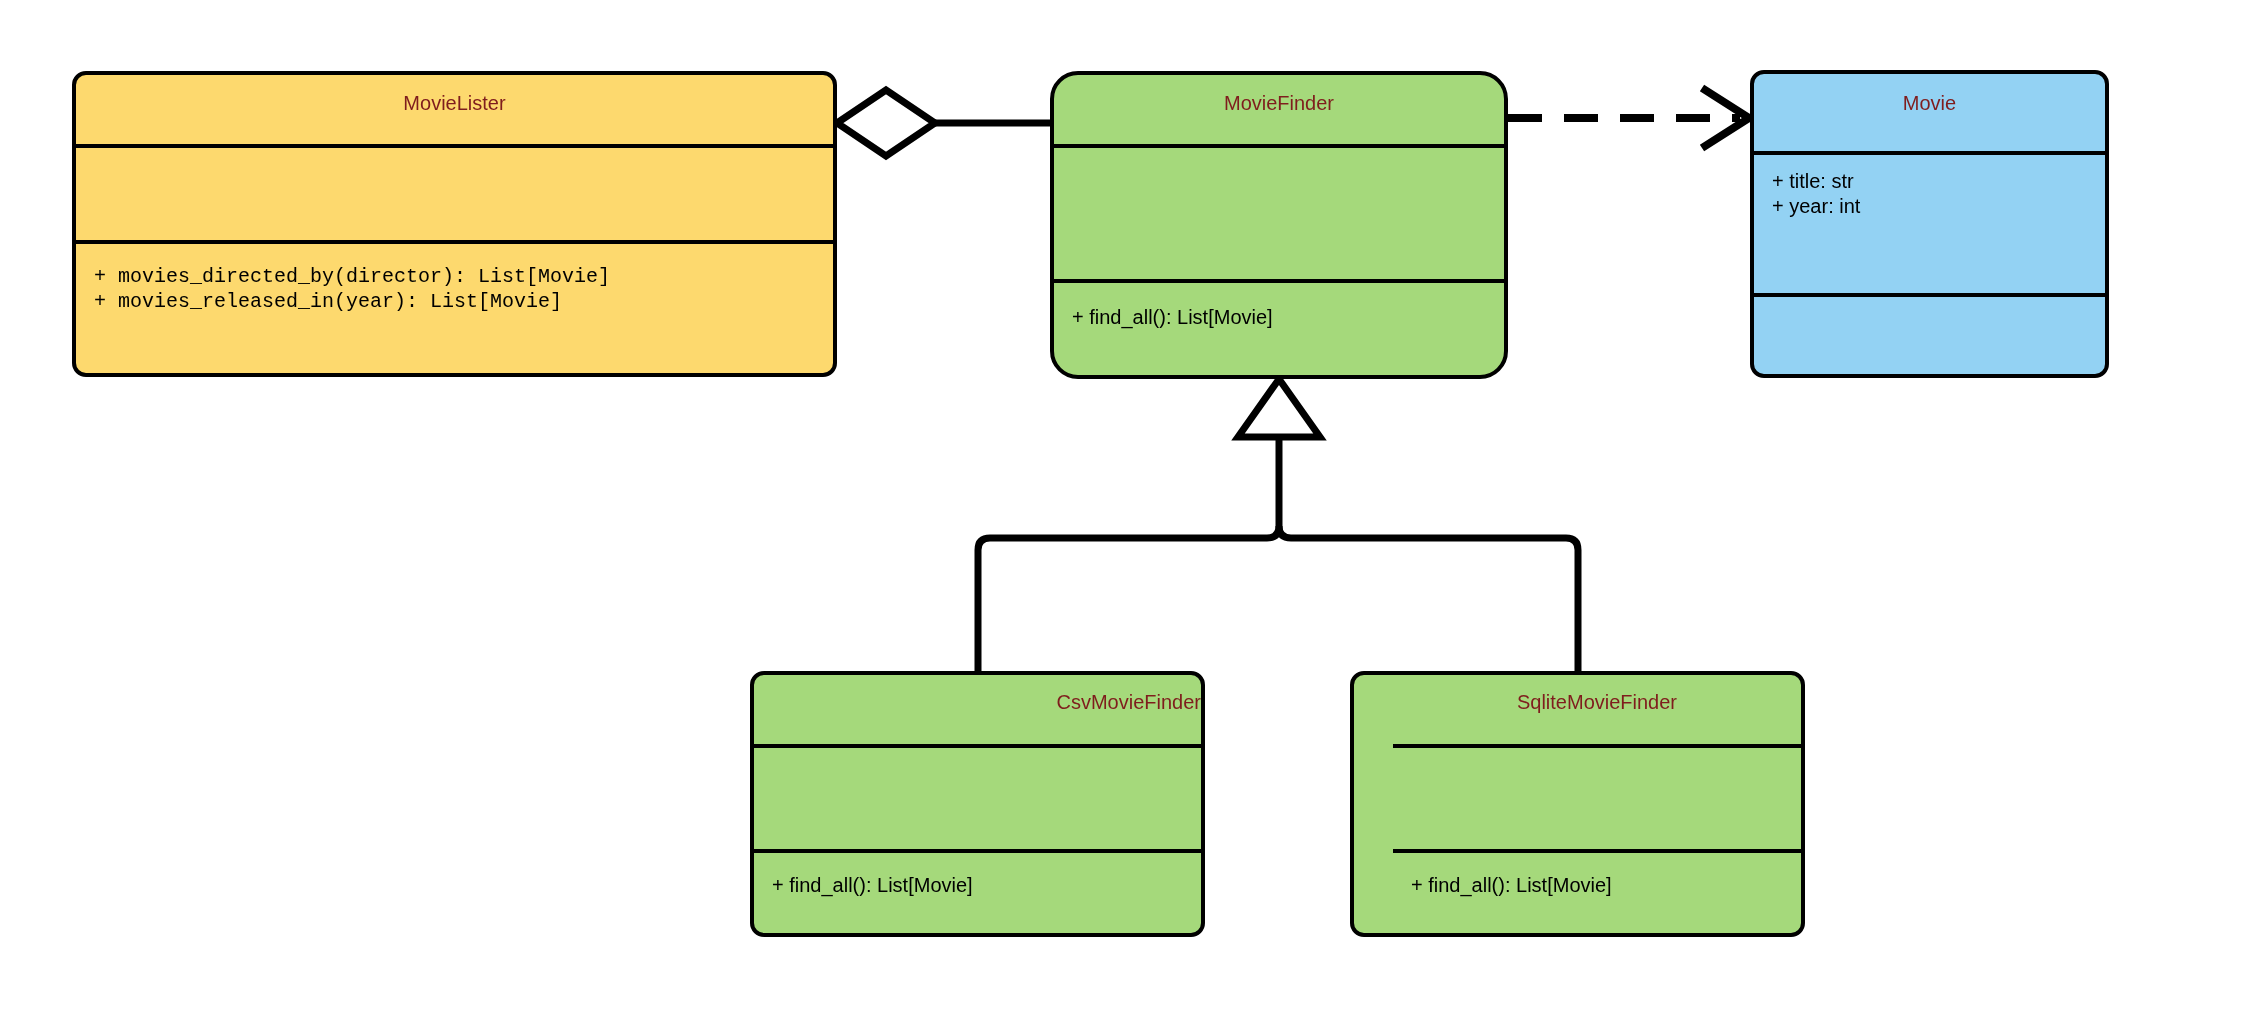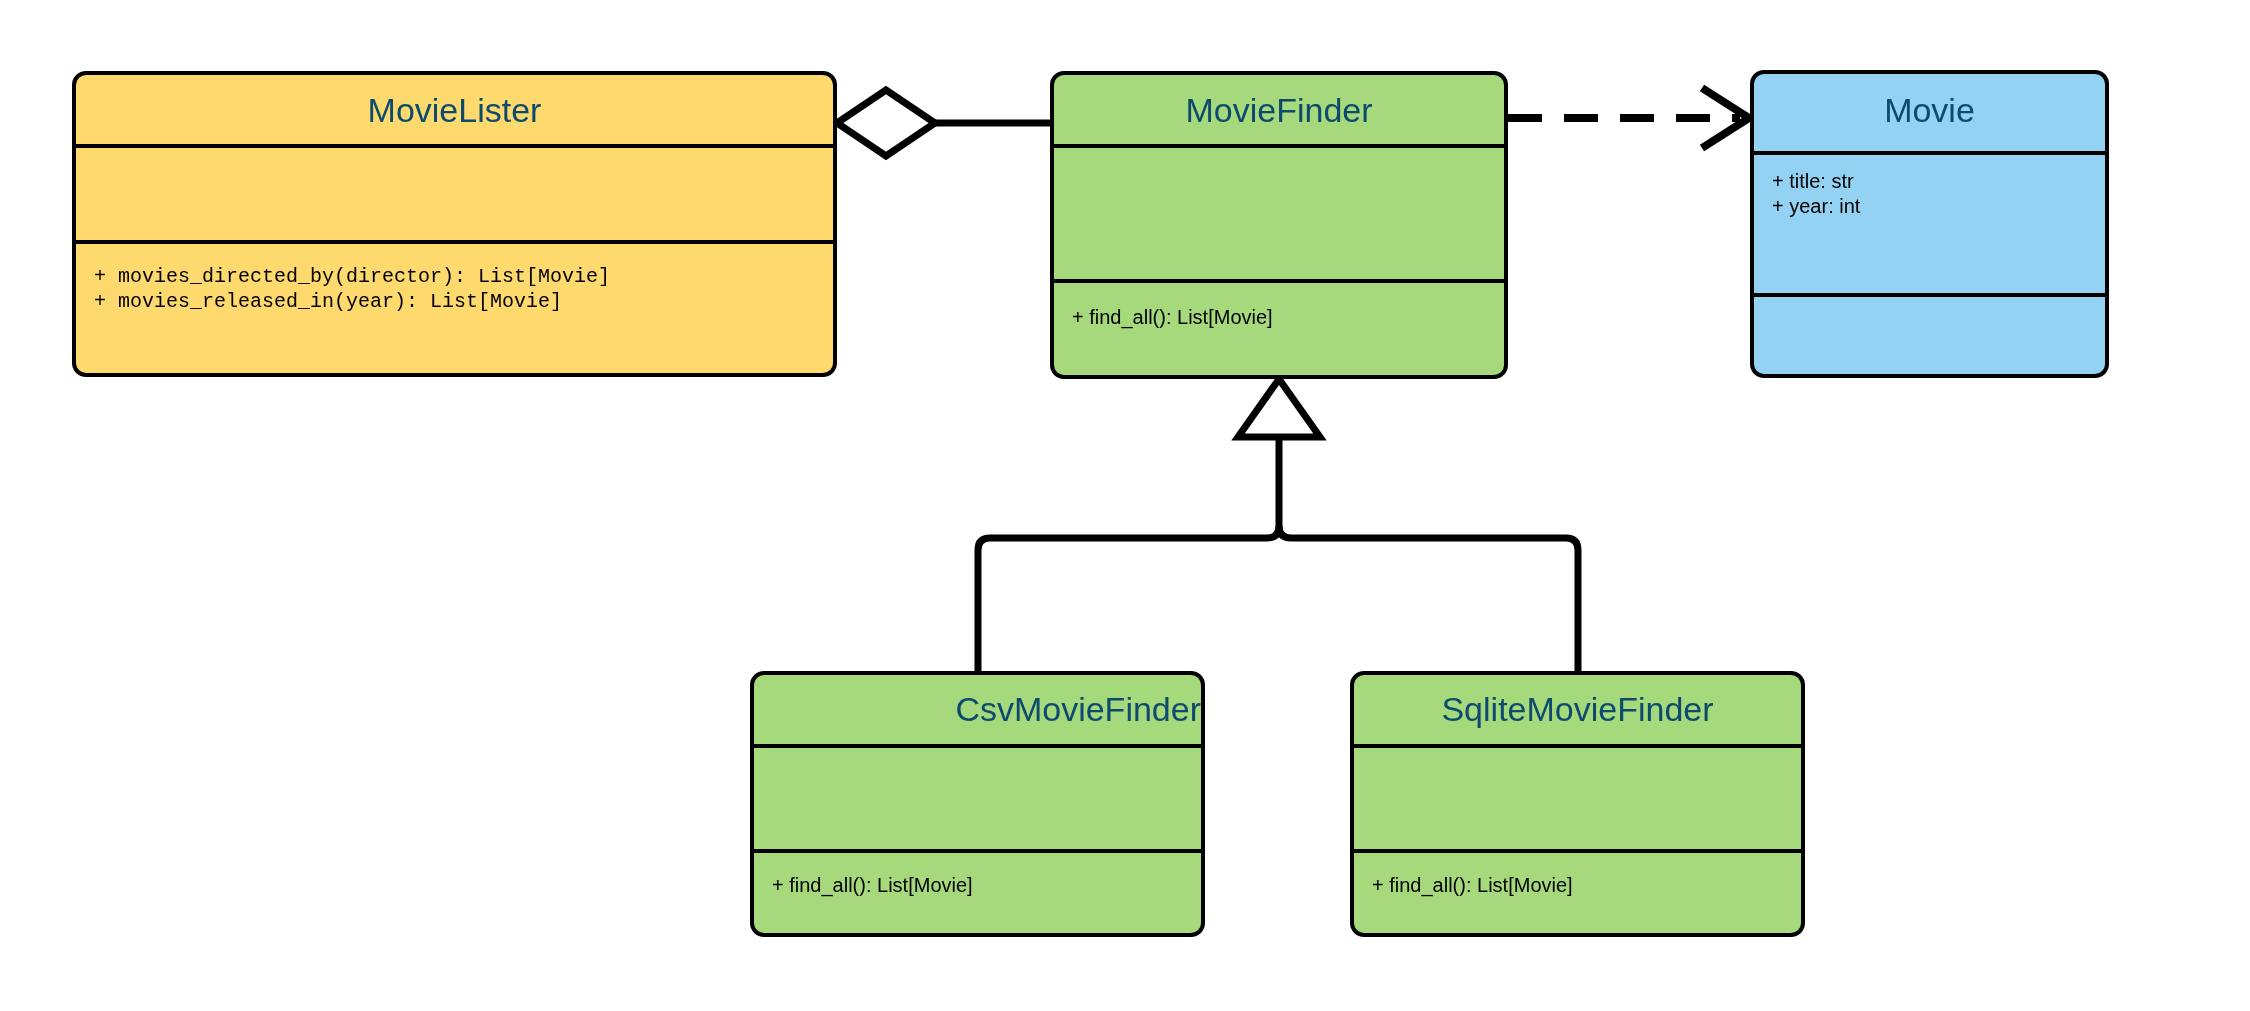--- a/index.html
+++ b/index.html
@@ -41,22 +41,22 @@
   .compartment {
     box-sizing: border-box;
     width: 100%;
     position: relative;
   }
   .compartment.divided {
     border-top: 4px solid #000000;
   }
   .class-name {
     text-align: center;
-    font-size: 34px;
-    color: #0c4a6e;
+    font-size: 20px;
+    color: #7f1d1d;
     line-height: 1.1;
     white-space: nowrap;
   }
   .member-list {
     padding-left: 18px;
     font-size: 20px;
     color: #000000;
     line-height: 1.26;
   }
   .member-item {
@@ -64,42 +64,42 @@
   }
   
   #box-movielister {
     left: 72px; top: 71px; width: 765px; height: 306px;
   }
   #box-movielister .c-name   { height: 69px; padding-top: 17px; }
   #box-movielister .c-attrs  { height: 96px; }
   #box-movielister .c-meths  { height: 137px; padding-top: 20px; font-family: Liberation Mono, monospace; }
 
   #box-moviefinder {
-    left: 1050px; top: 71px; width: 458px; height: 308px;
+    left: 1050px; top: 71px; width: 458px; height: 308px; border-radius: 28px;
   }
   #box-moviefinder .c-name   { height: 69px; padding-top: 17px; }
   #box-moviefinder .c-attrs  { height: 135px; }
   #box-moviefinder .c-meths  { height: 100px; padding-top: 22px; }
 
   #box-movie {
     left: 1750px; top: 70px; width: 359px; height: 308px;
   }
   #box-movie .c-name   { height: 77px; padding-top: 18px; }
   #box-movie .c-attrs  { height: 142px; padding-top: 14px; }
   #box-movie .c-meths  { height: 85px; }
 
   #box-csvmoviefinder {
     left: 750px; top: 671px; width: 455px; height: 266px;
   }
   #box-csvmoviefinder .c-name   { height: 69px; padding-top: 16px; text-align: right; }
   #box-csvmoviefinder .c-attrs  { height: 105px; }
   #box-csvmoviefinder .c-meths  { height: 88px; padding-top: 20px; }
 
   #box-sqlitemoviefinder {
-    left: 1350px; top: 671px; width: 455px; height: 266px;
+    left: 1350px; top: 671px; width: 455px; height: 266px; padding-left: 39px;
   }
   #box-sqlitemoviefinder .c-name   { height: 69px; padding-top: 16px; }
   #box-sqlitemoviefinder .c-attrs  { height: 105px; }
   #box-sqlitemoviefinder .c-meths  { height: 88px; padding-top: 20px; }
 </style>
 </head>
 <body>
 
 <div id="canvas">
 

